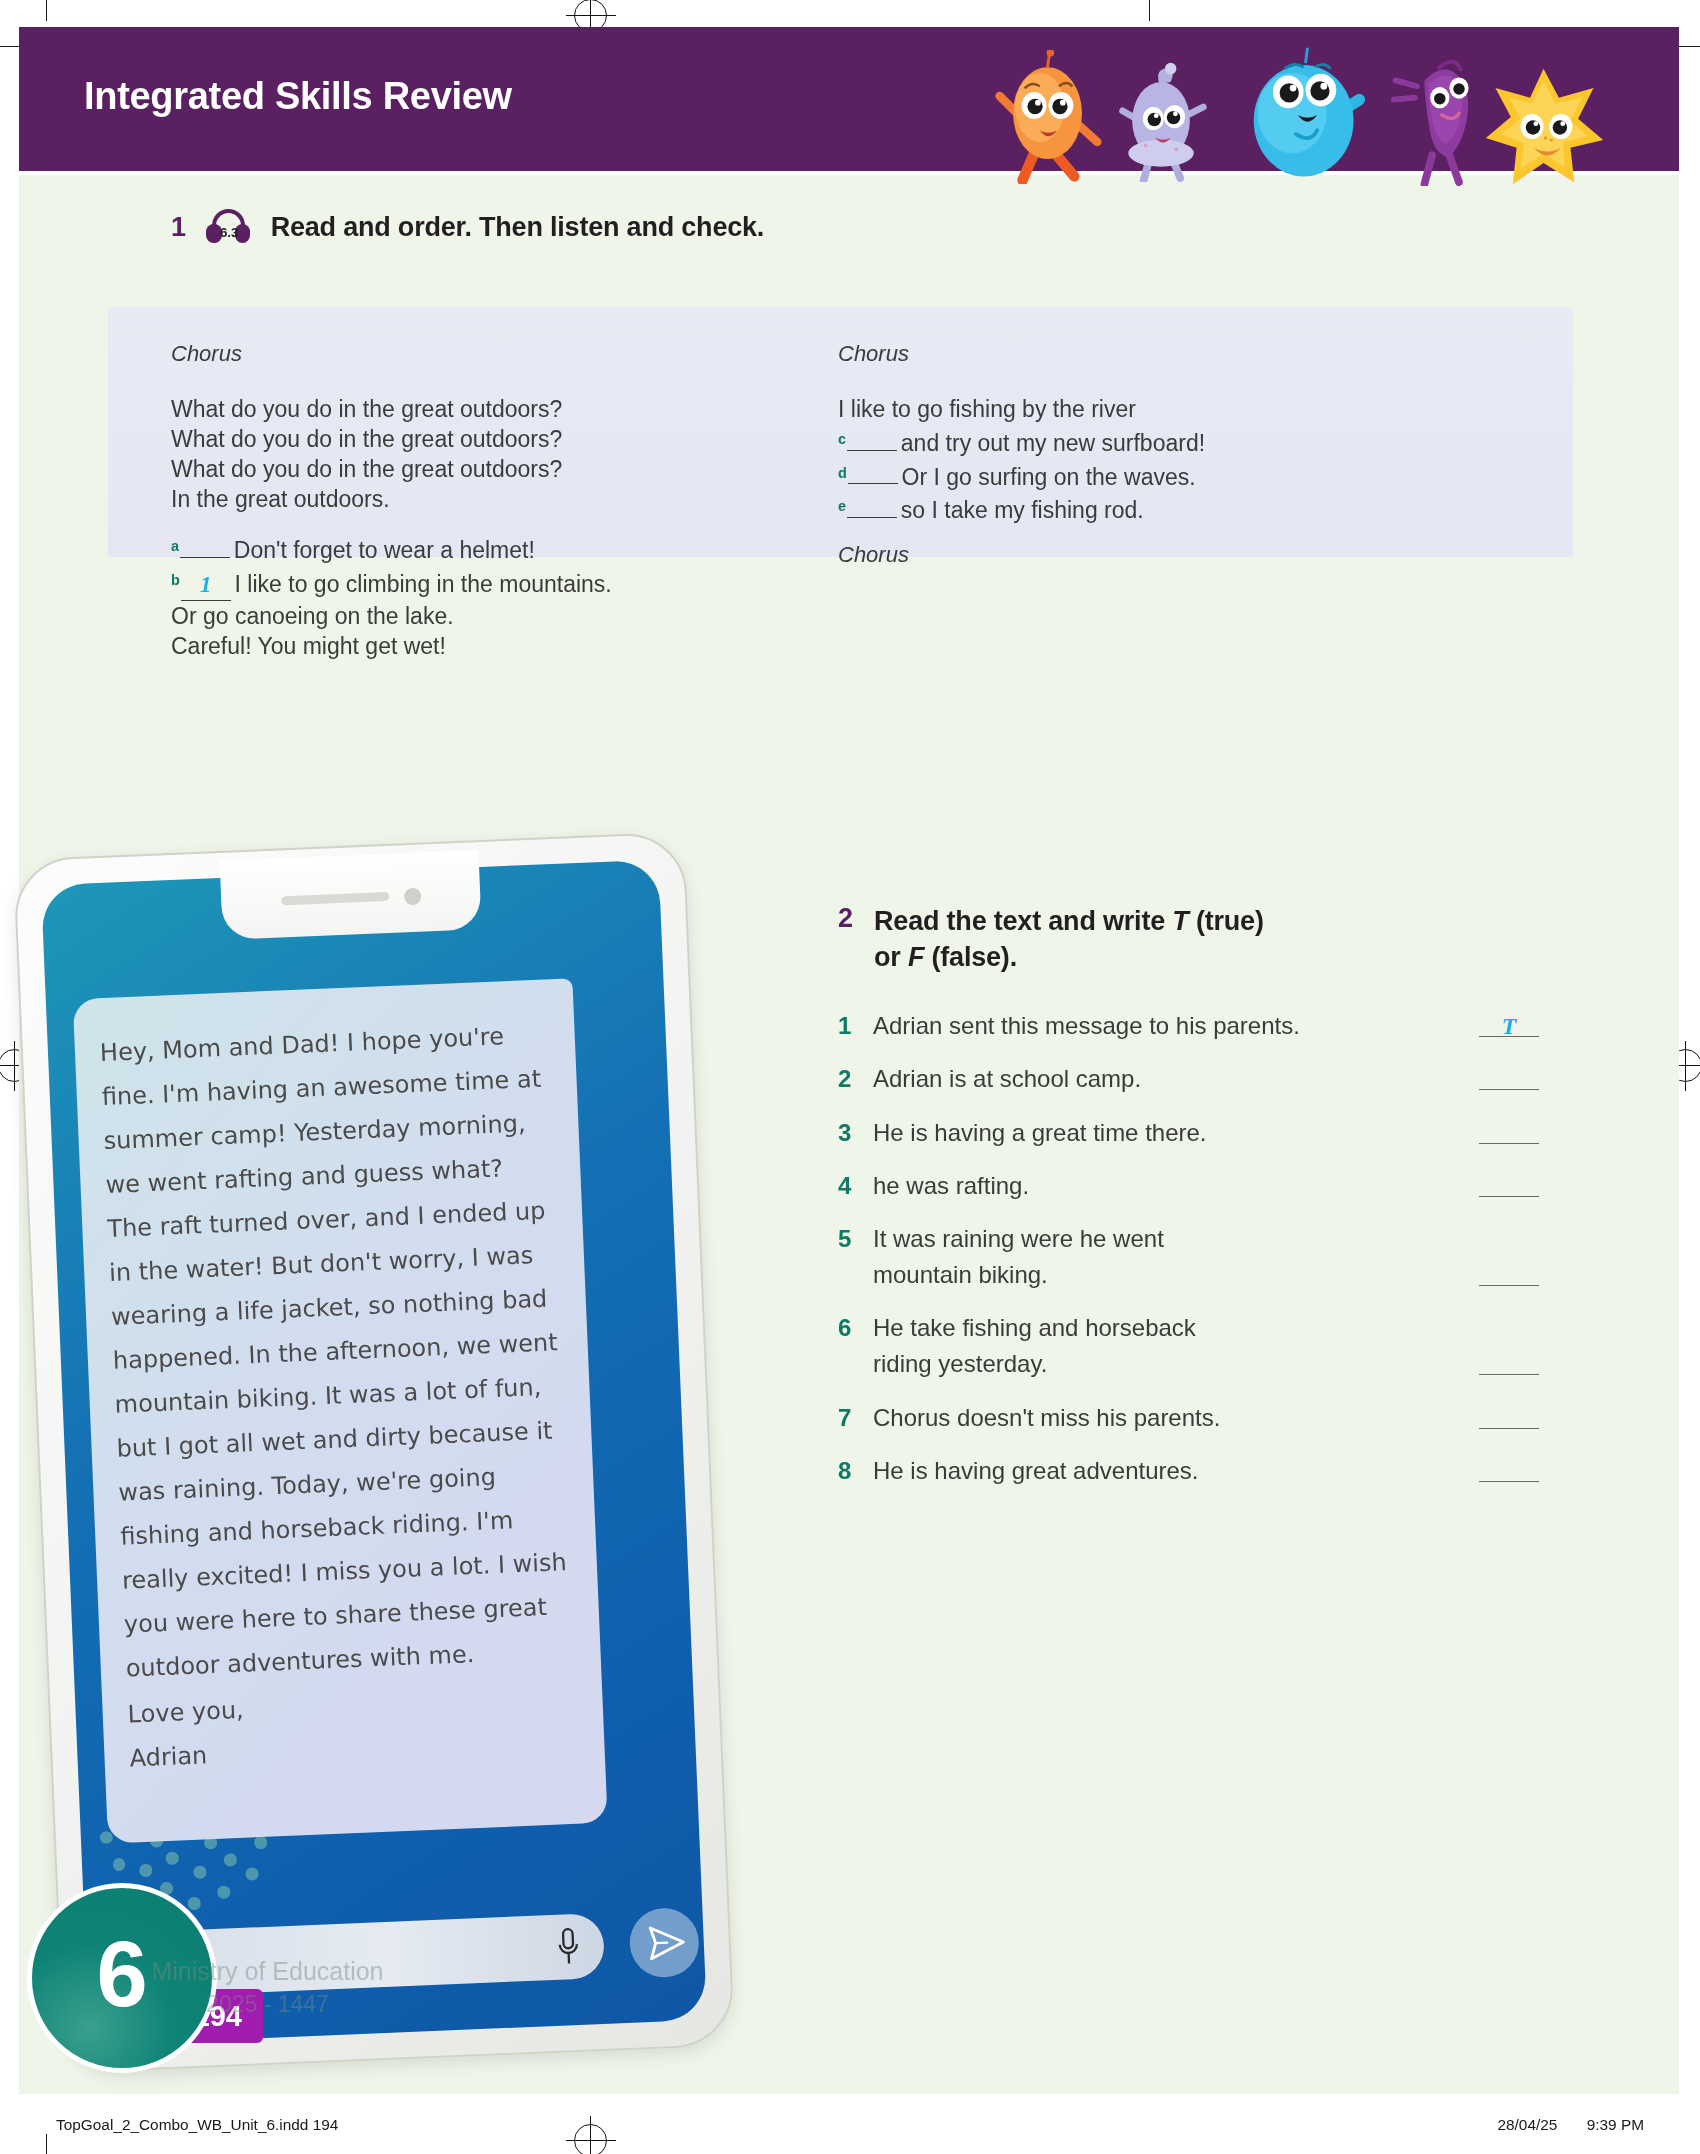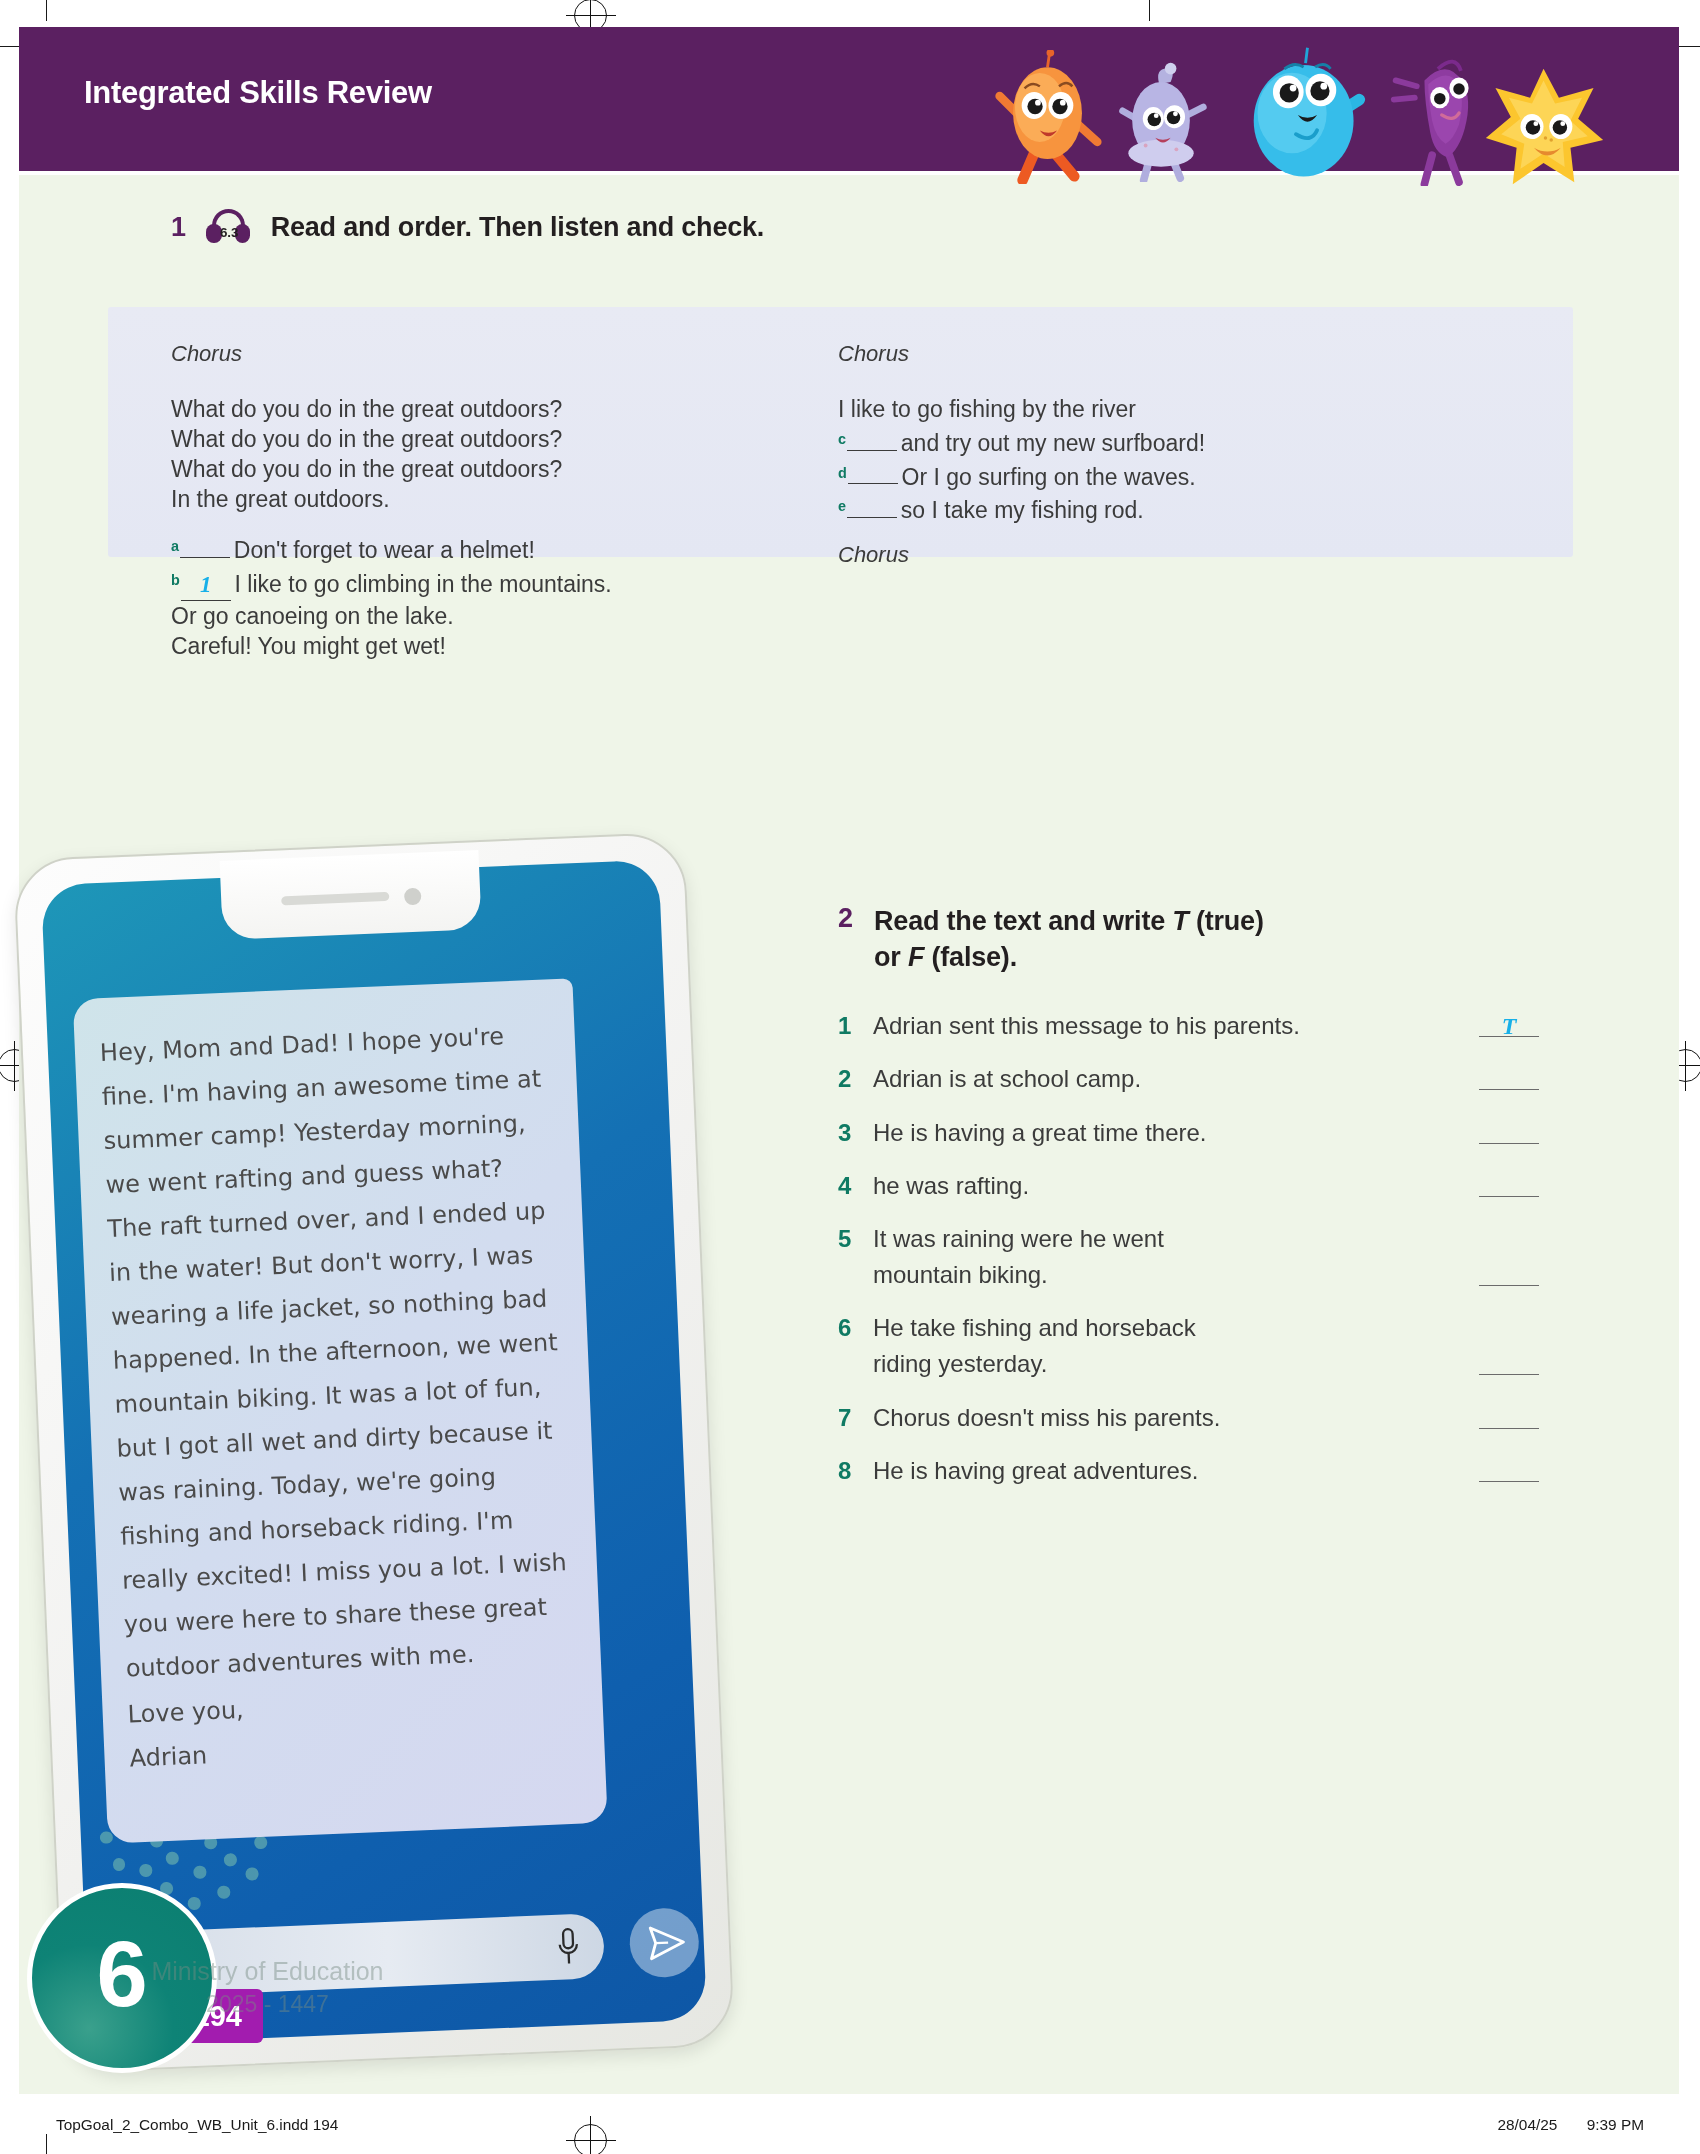--- a/index.html
+++ b/index.html
@@ -34,21 +34,21 @@
 
   
   .header {
     position: absolute;
     left: 19px; top: 27px; right: 21px; height: 144px;
     background: #5b2061;
     overflow: visible;
   }
   .header-title {
     position: absolute; left: 65px; top: 48px;
-    color: #ffffff; font-size: 31px; font-weight: 700;
+    color: #ffffff; font-size: 38px; font-weight: 700;
     letter-spacing: -0.3px;
   }
 
   
   .mascots { position: absolute; left: 990px; top: 37px; width: 615px; height: 139px; }
   .mascot { position: absolute; bottom: 0; }
 
   
   .ex-num {
     color: #5b2061; font-size: 27px; font-weight: 700;

